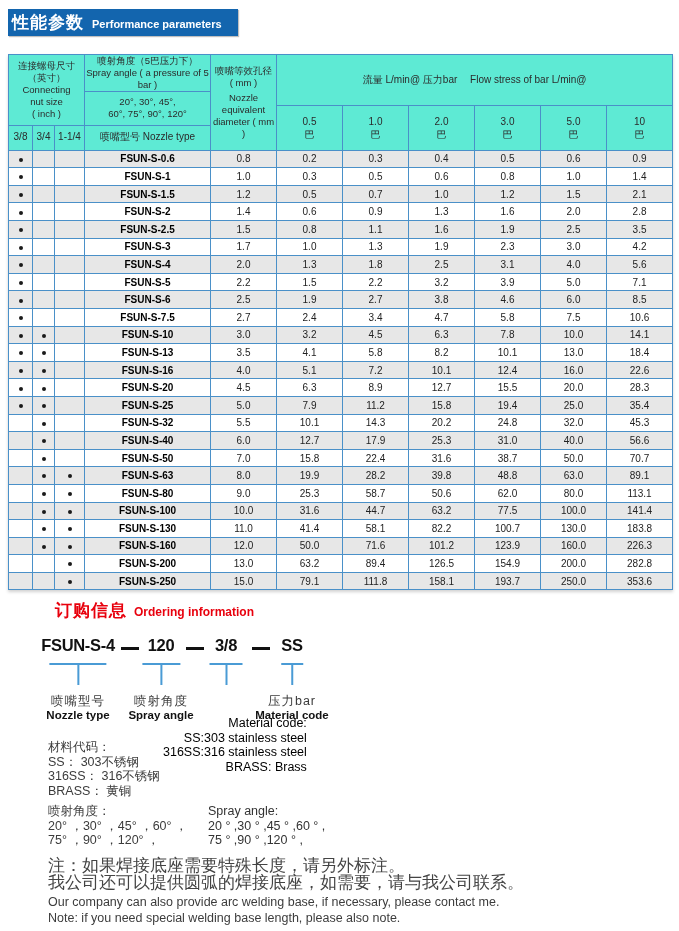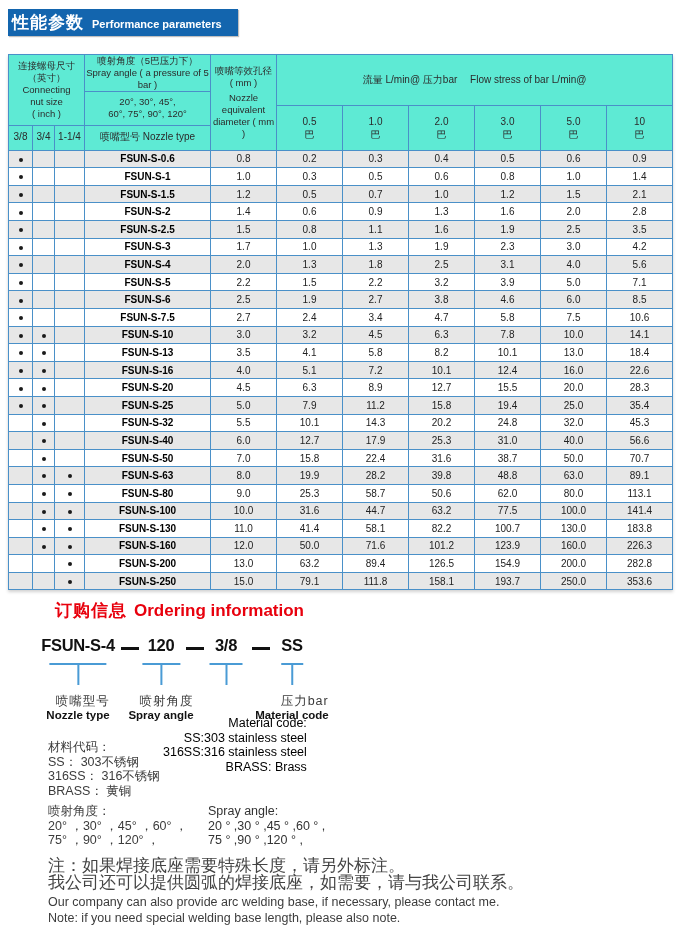--- a/index.html
+++ b/index.html
@@ -32,33 +32,33 @@
   thead .subnut{font-size:10px;}
   thead .nozhdr{font-size:10px;}
   tr.h1{height:24px;} tr.h2{height:14px;} tr.h3{height:20px;} tr.h4{height:25px;}
   tbody td{height:16.6px;font-size:10px;color:#222;background:#fff;}
   tbody tr:nth-child(odd) td{background:#e7e7e7;}
   tbody td b{font-weight:bold;color:#000;}
   .dot{display:inline-block;width:4px;height:4px;border-radius:50%;background:#1a1a1a;vertical-align:middle;}
   
   .order-title{position:absolute;left:55px;top:599px;color:#e8000d;display:flex;align-items:baseline;}
   .order-title .zh{font-size:17px;font-weight:bold;letter-spacing:1px;}
-  .order-title .en{font-size:17px;font-weight:bold;margin-left:7px;}
+  .order-title .en{font-size:12px;font-weight:bold;margin-left:7px;}
   .ex-code{position:absolute;top:636px;transform:translateX(-50%);
     font-size:16.5px;font-weight:bold;color:#111;letter-spacing:-0.3px;white-space:nowrap;}
   .c0{left:78px;} .c1{left:161px;} .c2{left:226px;} .c3{left:292px;}
   .ex-dash{position:absolute;top:647px;width:18px;height:3px;background:#111;}
   .d0{left:121px;} .d1{left:186px;} .d2{left:252px;}
   .pin{position:absolute;top:663px;transform:translateX(-50%);
     display:flex;flex-direction:column;align-items:center;}
   .p0{left:78px;} .p1{left:161px;} .p2{left:226px;} .p3{left:292px;}
   .pin .hbar{height:2px;background:#4a9bd5;}
   .p0 .hbar{width:57px;} .p1 .hbar{width:38px;} .p2 .hbar{width:33px;} .p3 .hbar{width:22px;}
   .pin .vline{width:2px;height:20px;background:#4a9bd5;}
-  .pin .labels{margin-top:9px;text-align:right;}
+  .pin .labels{margin-top:9px;text-align:center;}
   .p2 .labels{margin-top:2px;}
   .pin .lzh{font-size:12.5px;color:#3a3a3a;line-height:1.15;letter-spacing:1px;}
   .pin .len{font-size:11.5px;font-weight:bold;color:#111;line-height:1.25;}
   .pin .lzh:empty,.pin .len:empty{display:none;}
   
   .block{position:absolute;font-size:12.5px;color:#3c3c3c;line-height:14.6px;white-space:nowrap;}
   .mat-zh{left:48px;top:740px;}
   .mat-en{left:163px;top:716px;color:#000000;text-align:right;}
   .spr-zh{left:48px;top:804px;}
   .spr-en{left:208px;top:804px;color:#333;}

